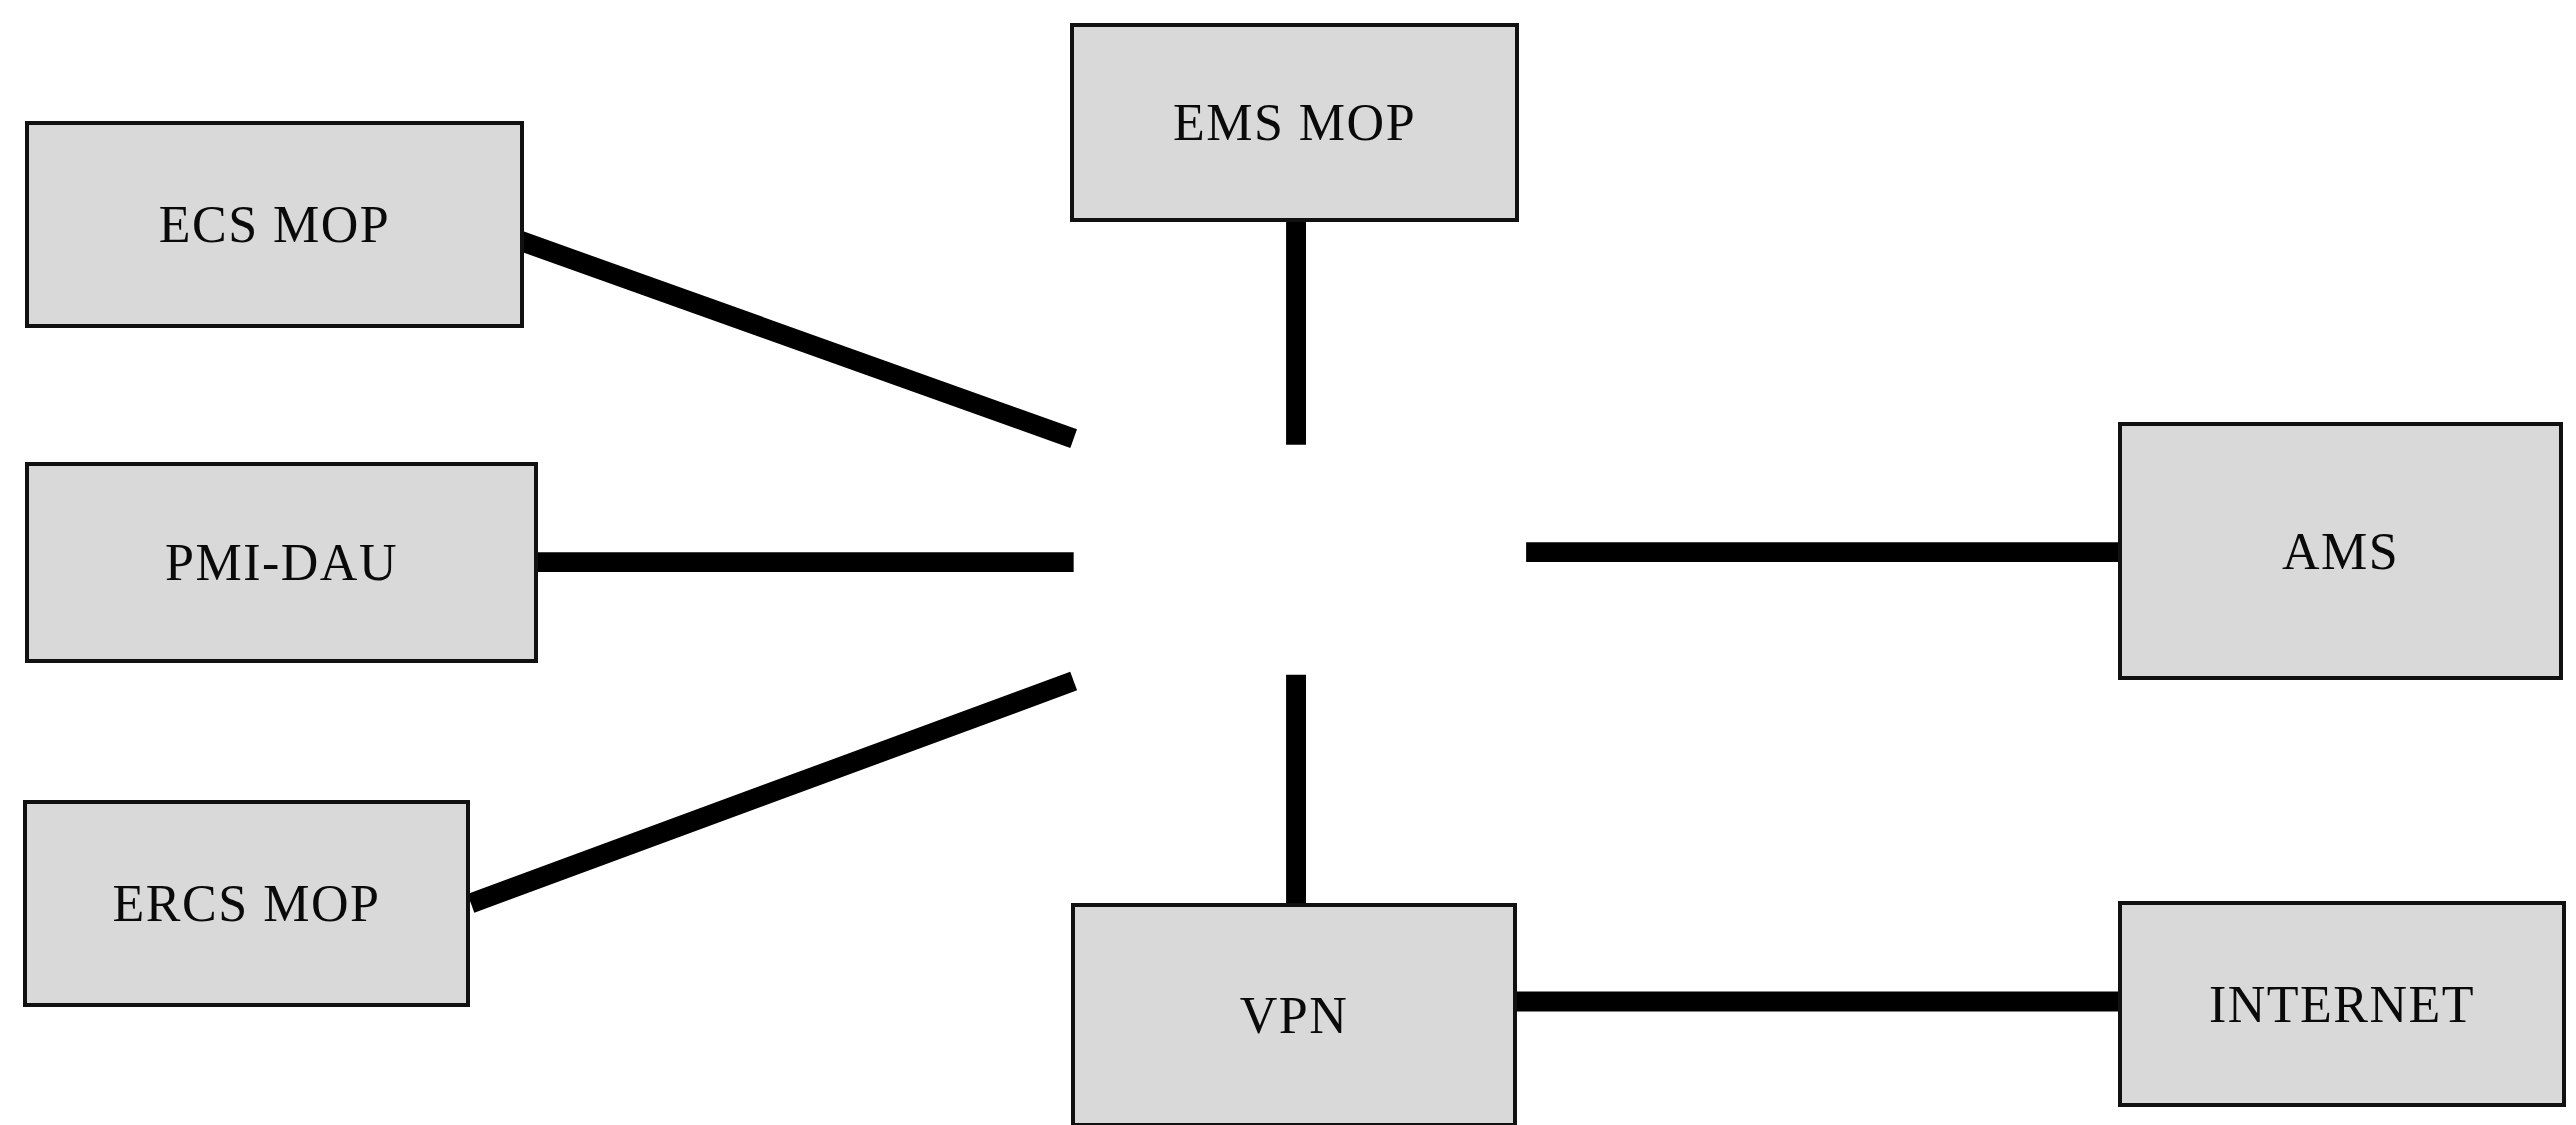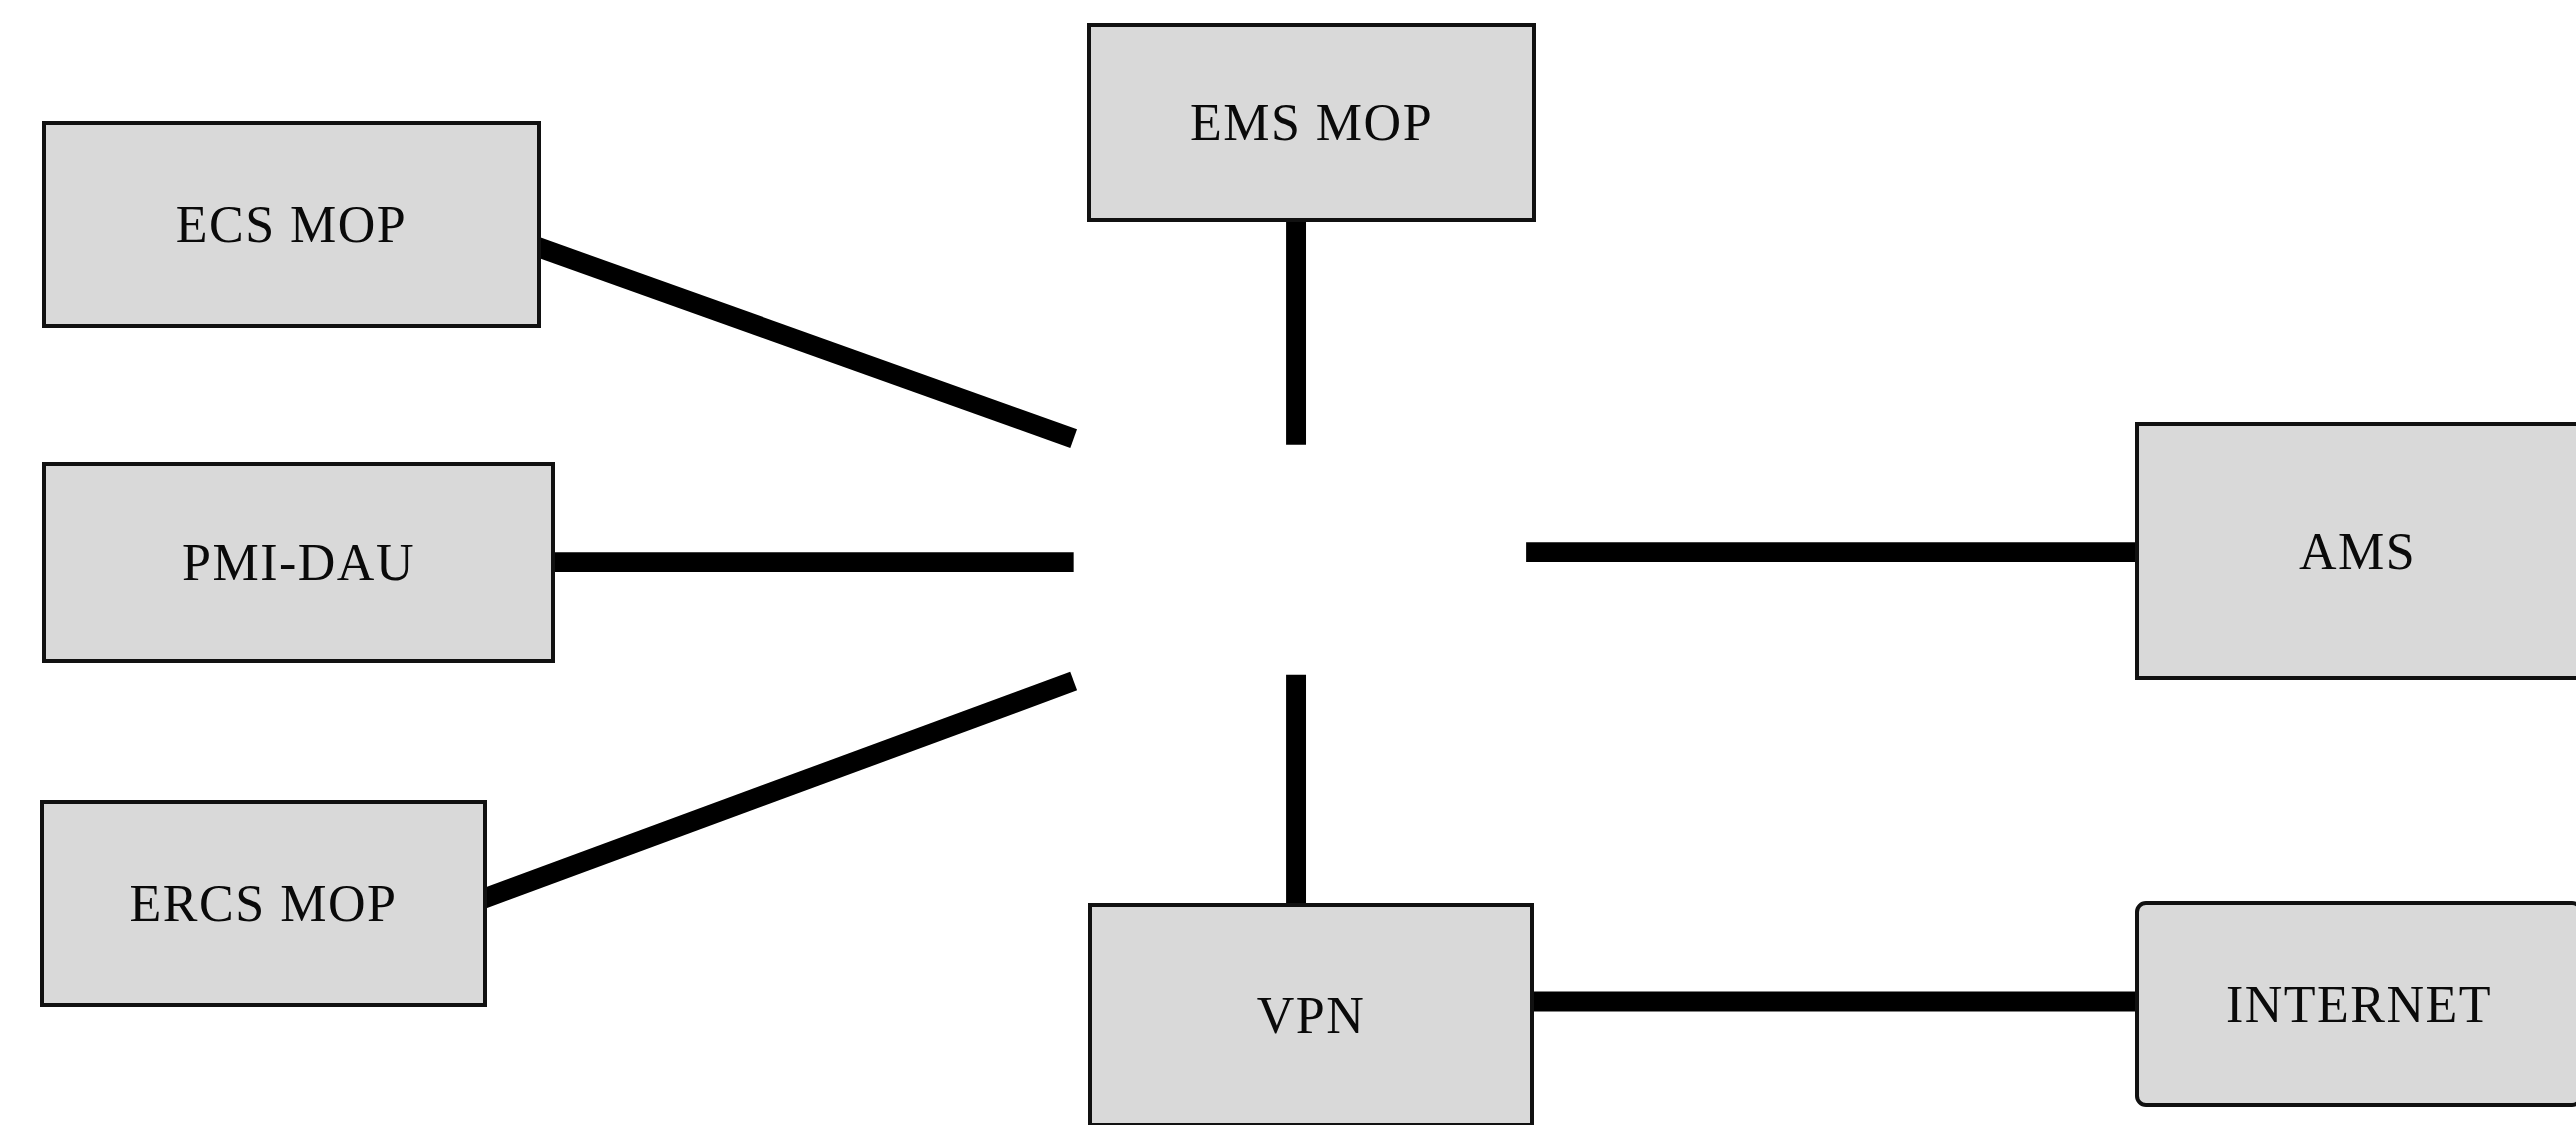--- a/index.html
+++ b/index.html
@@ -29,39 +29,38 @@
   }
   .node {
     position: absolute;
     box-sizing: border-box;
     background: var(--node-fill, #d9d9d9);
     border: 4.6px solid var(--node-border, #111111);
     display: flex;
     align-items: center;
     justify-content: center;
     z-index: 2;
-    margin-left: 17px;
   }
   .node-label {
     font-size: 52px;
     line-height: 63px;
     letter-spacing: 1.5px;
     color: #0a0a0a;
     text-align: center;
     white-space: pre-line;
   }
   
   .node-ecs-mop       { left: 25px;   top: 121px;  width: 499px; height: 207px; }
   .node-pmi-dau       { left: 25px;   top: 462px;  width: 513px; height: 201px; }
   .node-ercs-mop      { left: 23px;   top: 800px; width: 447px; height: 207px; }
   .node-ems-mop       { left: 1070px; top: 23px;   width: 449px; height: 199px; }
   .node-managed-switch{ left: 1050px; top: 429px;  width: 492px; height: 262px; }
   .node-vpn           { left: 1071px; top: 903px; width: 446px; height: 224px; }
   .node-ams           { left: 2118px; top: 422px;  width: 445px; height: 258px; align-items: center; }
-  .node-internet      { left: 2118px; top: 901px; width: 448px; height: 206px; border-radius: 11px; }
+  .node-internet      { left: 2118px; top: 901px; width: 448px; height: 206px; }
 </style>
 </head>
 <body>
 
 <div class="diagram" style="--bg-color: #ffffff; --node-fill: #d9d9d9; --node-border: #111111; --edge-color: #000000;">
 
   <svg class="edges-layer" viewBox="0 0 3359 1467" xmlns="http://www.w3.org/2000/svg">
     <line x1="614" y1="291" x2="1400" y2="572"></line>
     <line x1="614" y1="733" x2="1400" y2="733"></line>
     <line x1="614" y1="1178" x2="1400" y2="888"></line>

